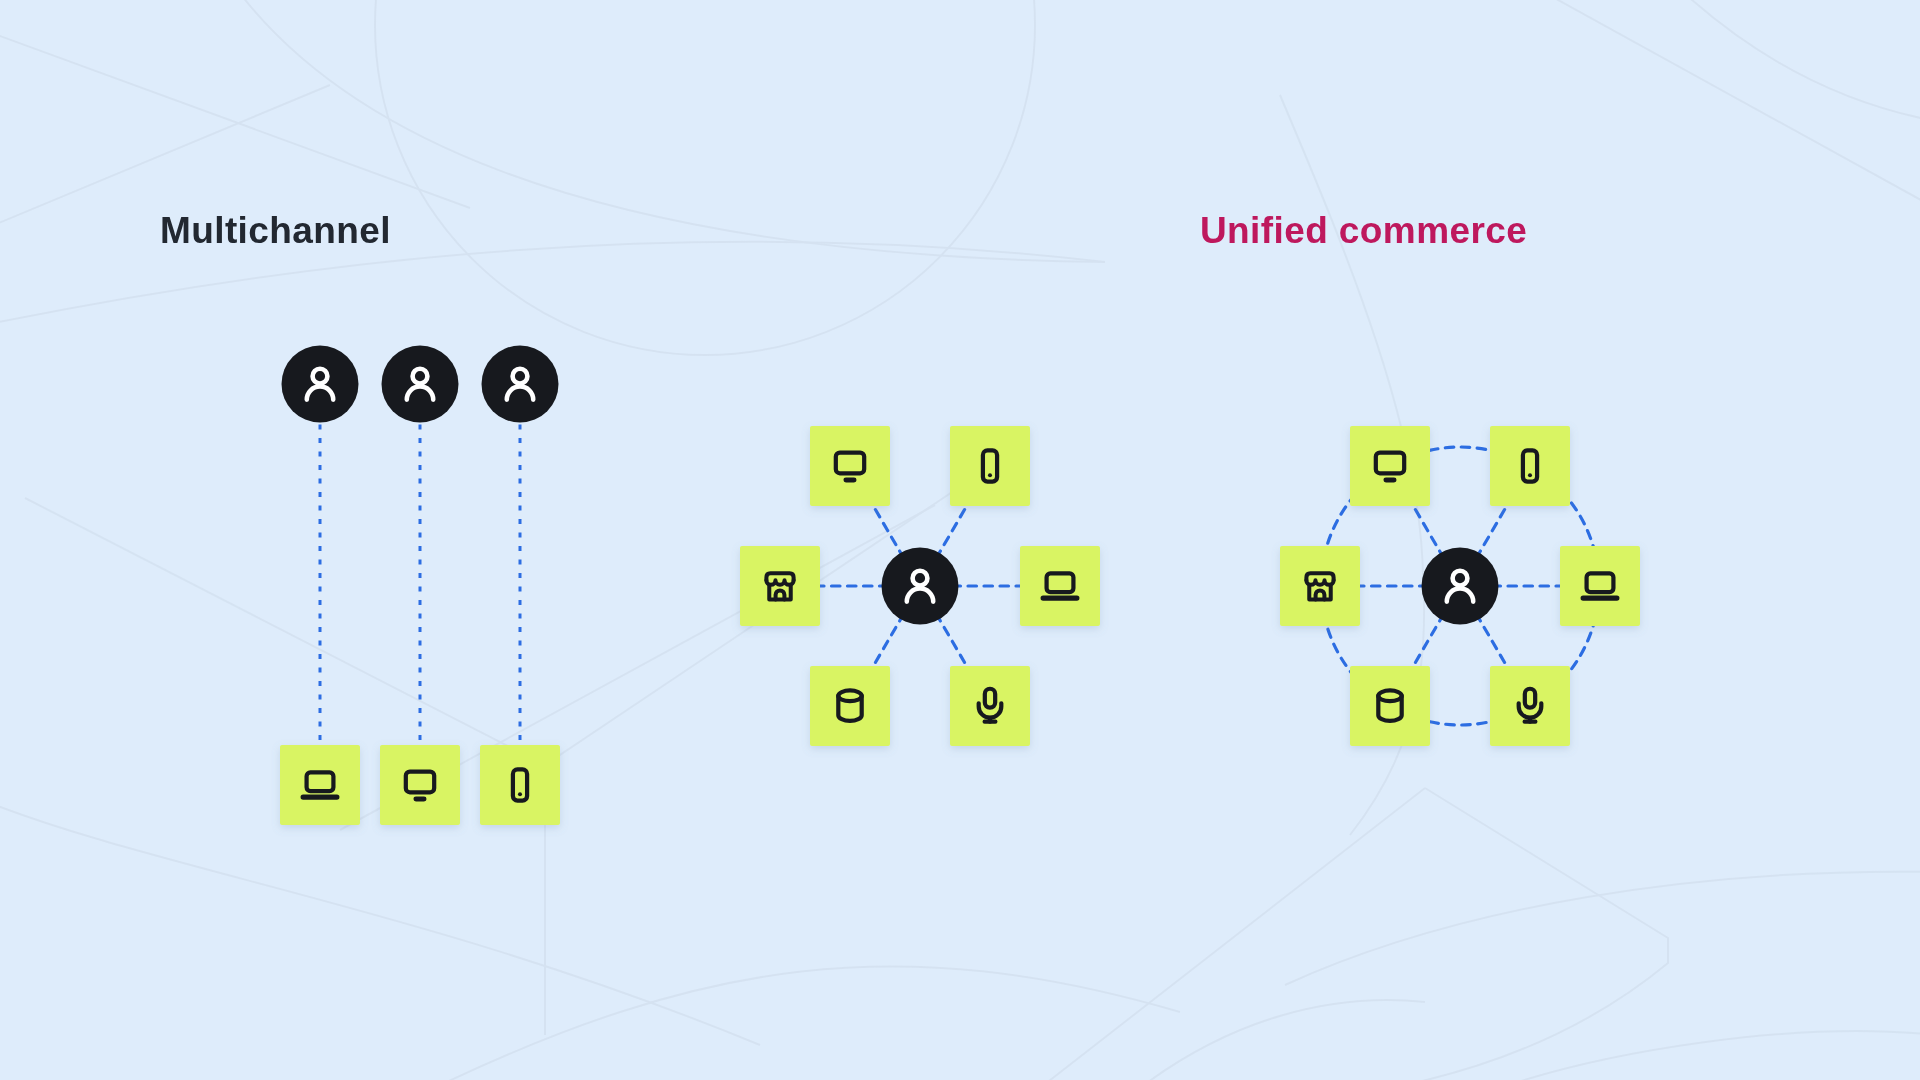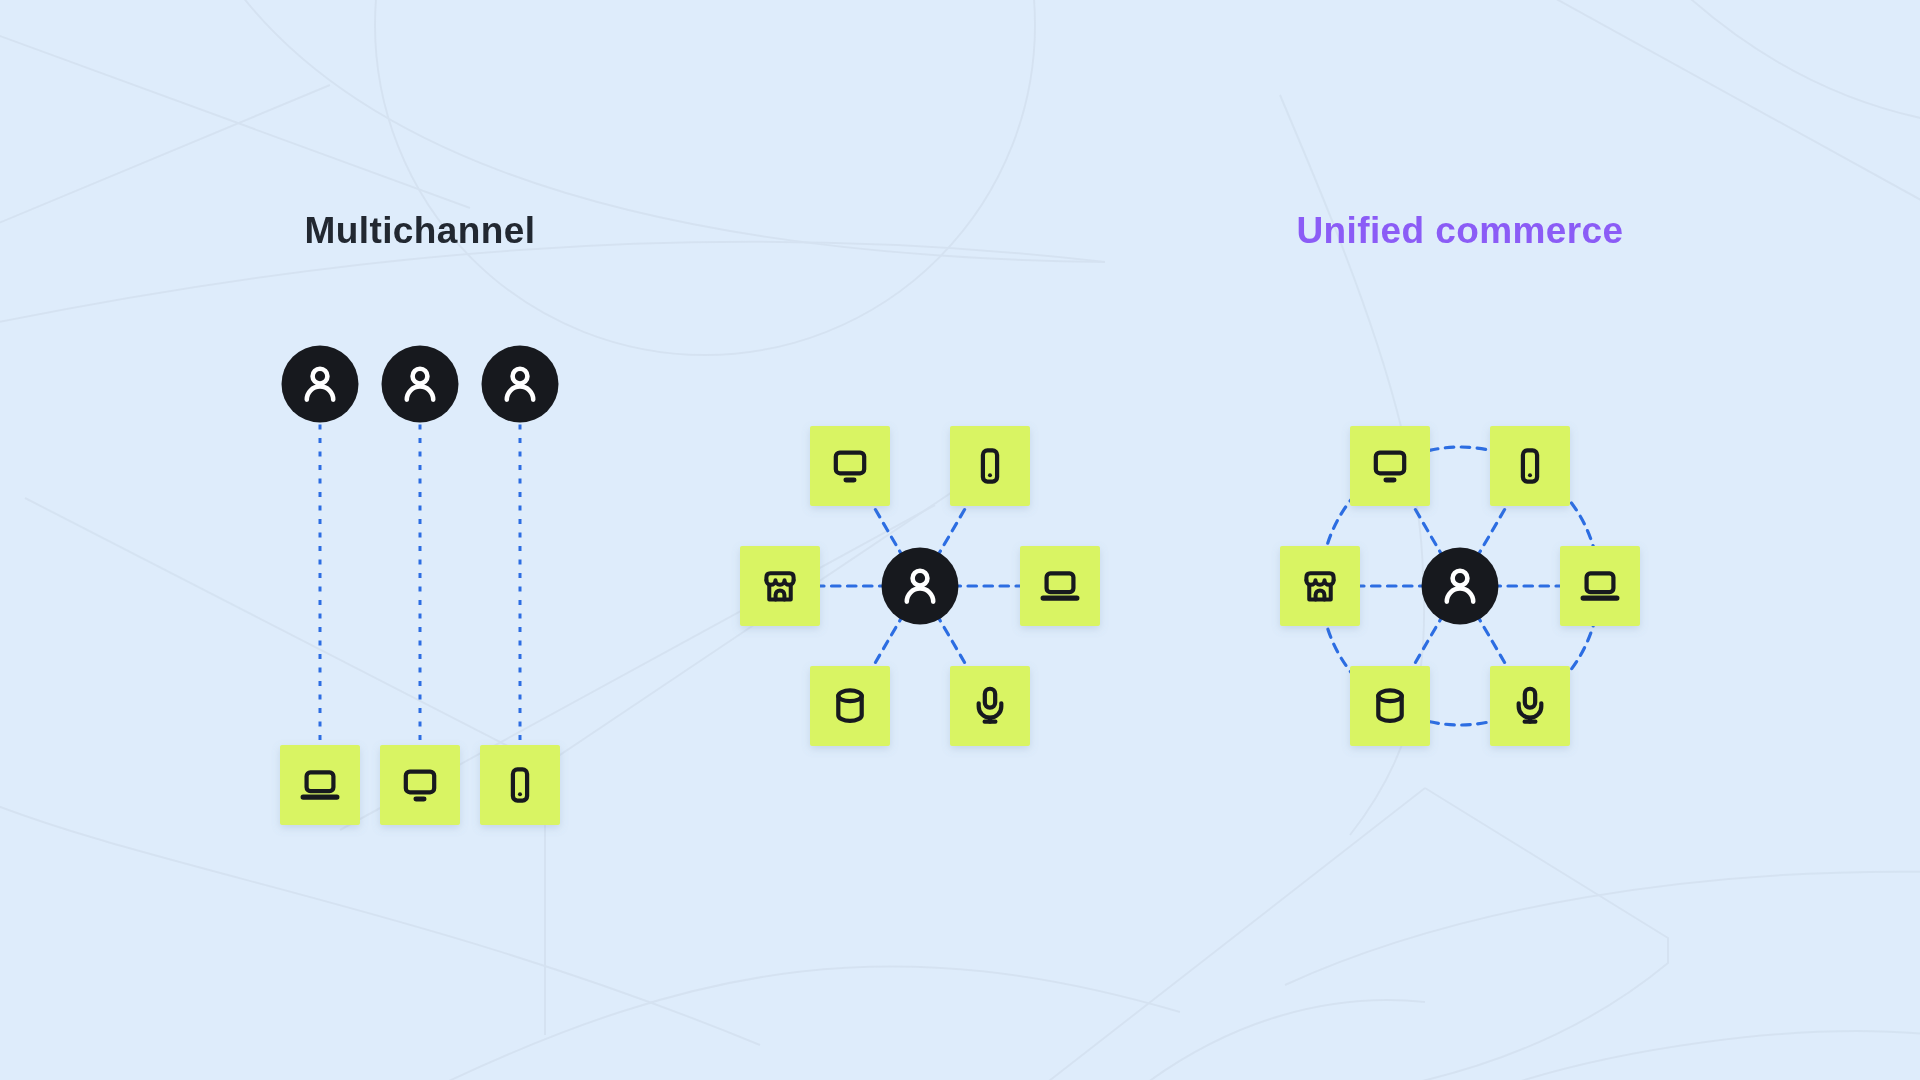--- a/index.html
+++ b/index.html
@@ -4,21 +4,21 @@
 <style>
   html,body{margin:0;padding:0}
   #stage{
     position:relative;width:1920px;height:1080px;overflow:hidden;
     background:#deecfb;
     font-family:"Liberation Sans",sans-serif;
   }
   #bg-pattern{position:absolute;left:0;top:0}
   .panel{position:absolute;top:210px;width:520px;height:680px}
   .panel h2{
-    margin:0;padding:0;text-align:center;
+    margin:0;padding:0;
     font-size:37px;font-weight:700;letter-spacing:.4px;line-height:1.15;
   }
   .panel svg.cluster{position:absolute;left:0;top:90px}
   #icon-defs{position:absolute;width:0;height:0;overflow:hidden}
 </style>
 </head>
 <body>
 
 <div id="stage" style="background: rgb(222, 236, 251);">
 
@@ -173,21 +173,21 @@
           <use href="#i-microphone" x="307" y="383" width="46" height="46" color="#17191e"></use>
         </g>
         <g>
           <circle cx="260" cy="286" r="38.5" fill="#17191e"></circle>
           <use href="#i-person" x="236" y="262" width="48" height="48" color="#ffffff"></use>
         </g>
       </svg>
   </section>
 
   <section class="panel" style="left:1200px">
-    <h2 style="color: #8b5cf6;">Unified commerce</h2>
+    <h2 style="color: #be185d;">Unified commerce</h2>
     <svg class="cluster" width="520" height="580" viewBox="0 0 520 580">
         <circle cx="260" cy="286" r="139" fill="none" stroke="#2c6de2" stroke-width="3.2" stroke-dasharray="8.5 7.5" stroke-linecap="round"></circle>
         <line x1="260" y1="286" x2="190" y2="166" stroke="#2c6de2" stroke-width="3.2" stroke-dasharray="8.5 7.5" stroke-linecap="round"></line>
         <line x1="260" y1="286" x2="330" y2="166" stroke="#2c6de2" stroke-width="3.2" stroke-dasharray="8.5 7.5" stroke-linecap="round"></line>
         <line x1="260" y1="286" x2="120" y2="286" stroke="#2c6de2" stroke-width="3.2" stroke-dasharray="8.5 7.5" stroke-linecap="round"></line>
         <line x1="260" y1="286" x2="400" y2="286" stroke="#2c6de2" stroke-width="3.2" stroke-dasharray="8.5 7.5" stroke-linecap="round"></line>
         <line x1="260" y1="286" x2="190" y2="406" stroke="#2c6de2" stroke-width="3.2" stroke-dasharray="8.5 7.5" stroke-linecap="round"></line>
         <line x1="260" y1="286" x2="330" y2="406" stroke="#2c6de2" stroke-width="3.2" stroke-dasharray="8.5 7.5" stroke-linecap="round"></line>
         <g>
           <rect x="150" y="126" width="80" height="80" rx="2" fill="#d9f464" filter="url(#sq-shadow)"></rect>

